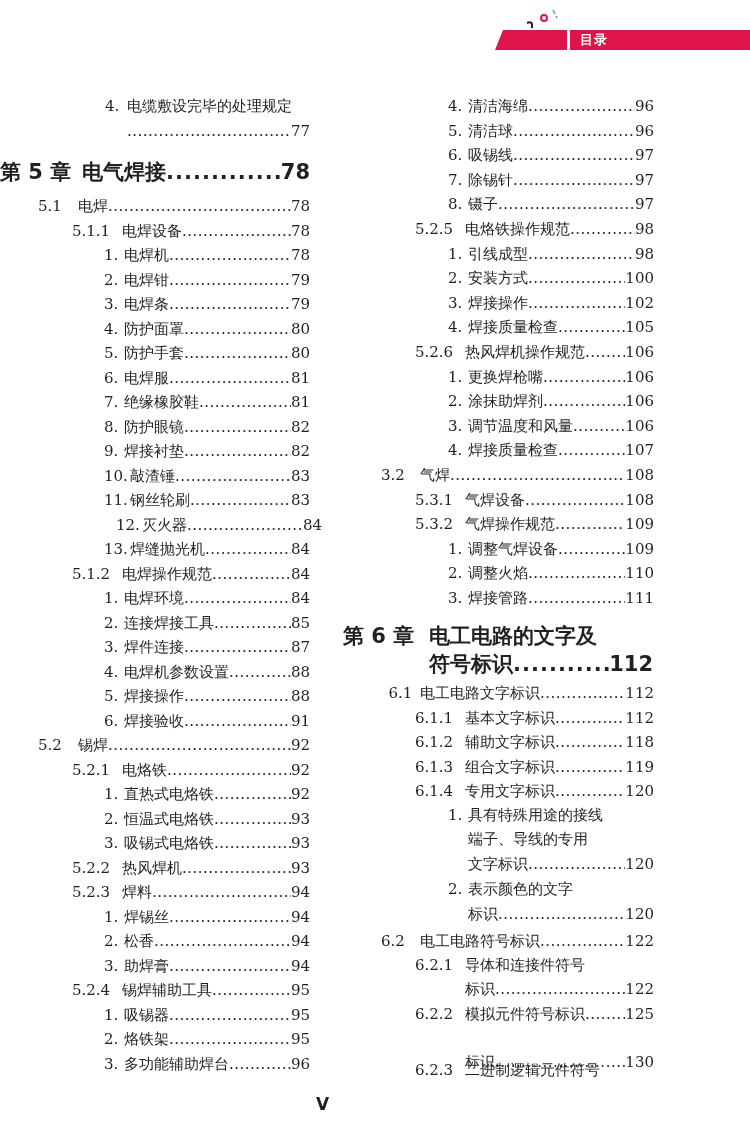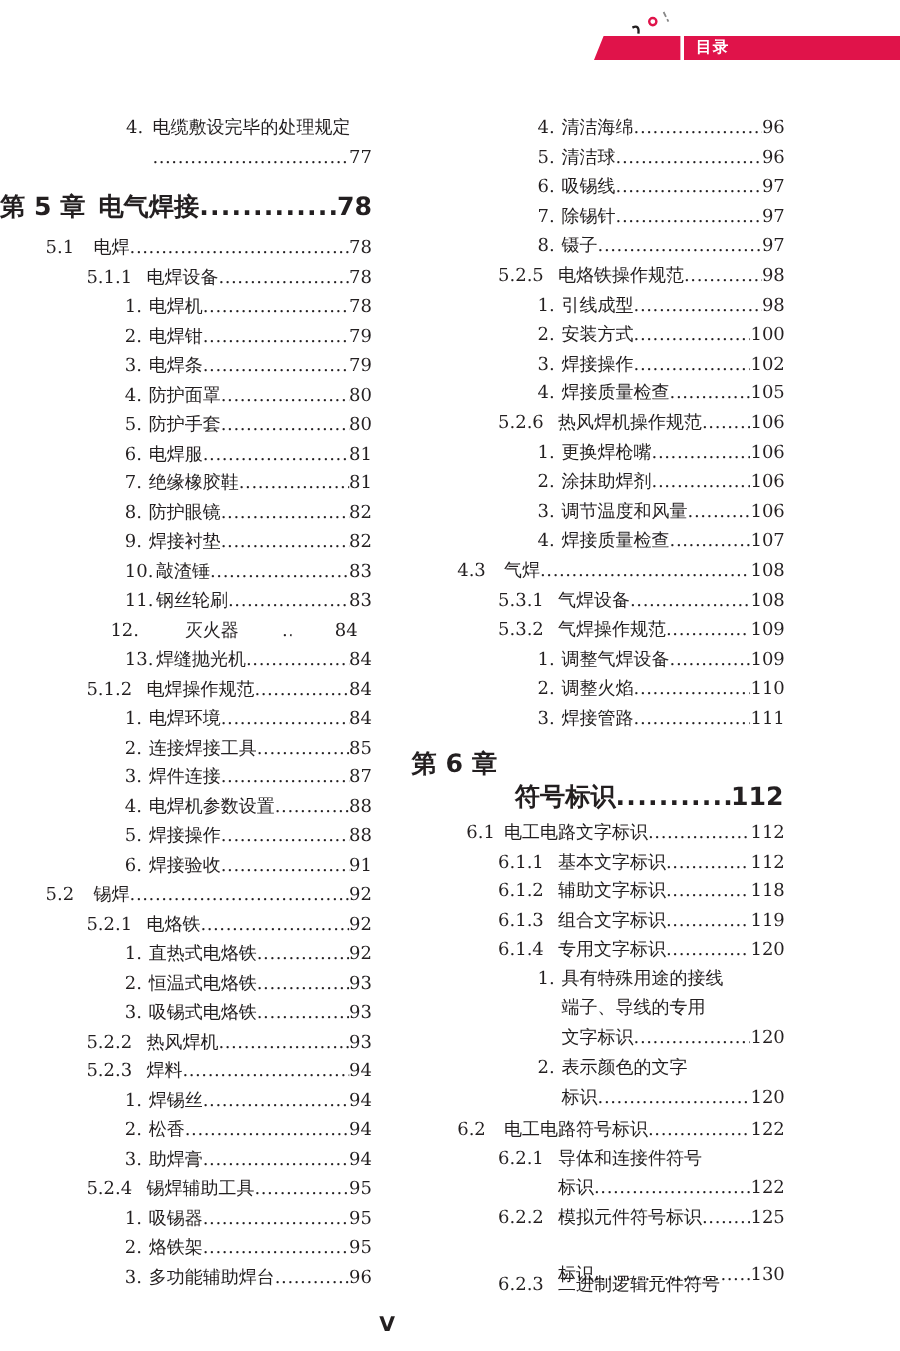--- a/index.html
+++ b/index.html
@@ -130,21 +130,21 @@
         <span class="label">敲渣锤</span>
         <span class="dots"></span>
         <span class="page">83</span>
       </div>
       <div class="row" style="left: 104px; top: 488px; width: 206px;">
         <span class="num" style="width: 26px;">11.</span>
         <span class="label">钢丝轮刷</span>
         <span class="dots"></span>
         <span class="page">83</span>
       </div>
-      <div class="row" style="left: 92px; top: 512.5px; width: 206px; gap: 36px;">
+      <div class="row" style="left: 116px; top: 512.5px; width: 206px;">
         <span class="num" style="width: 26px;">12.</span>
         <span class="label">灭火器</span>
         <span class="dots"></span>
         <span class="page">84</span>
       </div>
       <div class="row" style="left: 104px; top: 537px; width: 206px;">
         <span class="num" style="width: 26px;">13.</span>
         <span class="label">焊缝抛光机</span>
         <span class="dots"></span>
         <span class="page">84</span>
@@ -364,21 +364,21 @@
         <span class="dots"></span>
         <span class="page">106</span>
       </div>
       <div class="row" style="left: 448px; top: 438.4px; width: 206px;">
         <span class="num" style="width: 20px;">4.</span>
         <span class="label">焊接质量检查</span>
         <span class="dots"></span>
         <span class="page">107</span>
       </div>
       <div class="row" style="left: 381px; top: 463px; width: 273px;">
-        <span class="num" style="width: 39px;">4.3</span>
+        <span class="num" style="width: 39px;">3.2</span>
         <span class="label">气焊</span>
         <span class="dots"></span>
         <span class="page">108</span>
       </div>
       <div class="row" style="left: 415px; top: 487.6px; width: 239px;">
         <span class="num" style="width: 50px;">5.3.1</span>
         <span class="label">气焊设备</span>
         <span class="dots"></span>
         <span class="page">108</span>
       </div>
@@ -403,20 +403,21 @@
       <div class="row" style="left: 448px; top: 586px; width: 206px;">
         <span class="num" style="width: 20px;">3.</span>
         <span class="label">焊接管路</span>
         <span class="dots"></span>
         <span class="page">111</span>
       </div>
     </div>
 
   <div class="chapter" style="left:343px; top:621px; width:310px;">
     <span style="width:86px;display:inline-block">第 6 章</span>
+    <span>电工电路的文字及</span>
   </div>
   <div class="chapter" style="left:429px; top:649px; width:224px;">
     <span>符号标识</span>
     <span class="dots"></span>
     <span>112</span>
   </div>
 
   <div id="right-rows-b">
       <div class="row" style="left: 381px; top: 681px; width: 273px;">
         <span class="num" style="width: 39px; text-align: center;">6.1</span>

